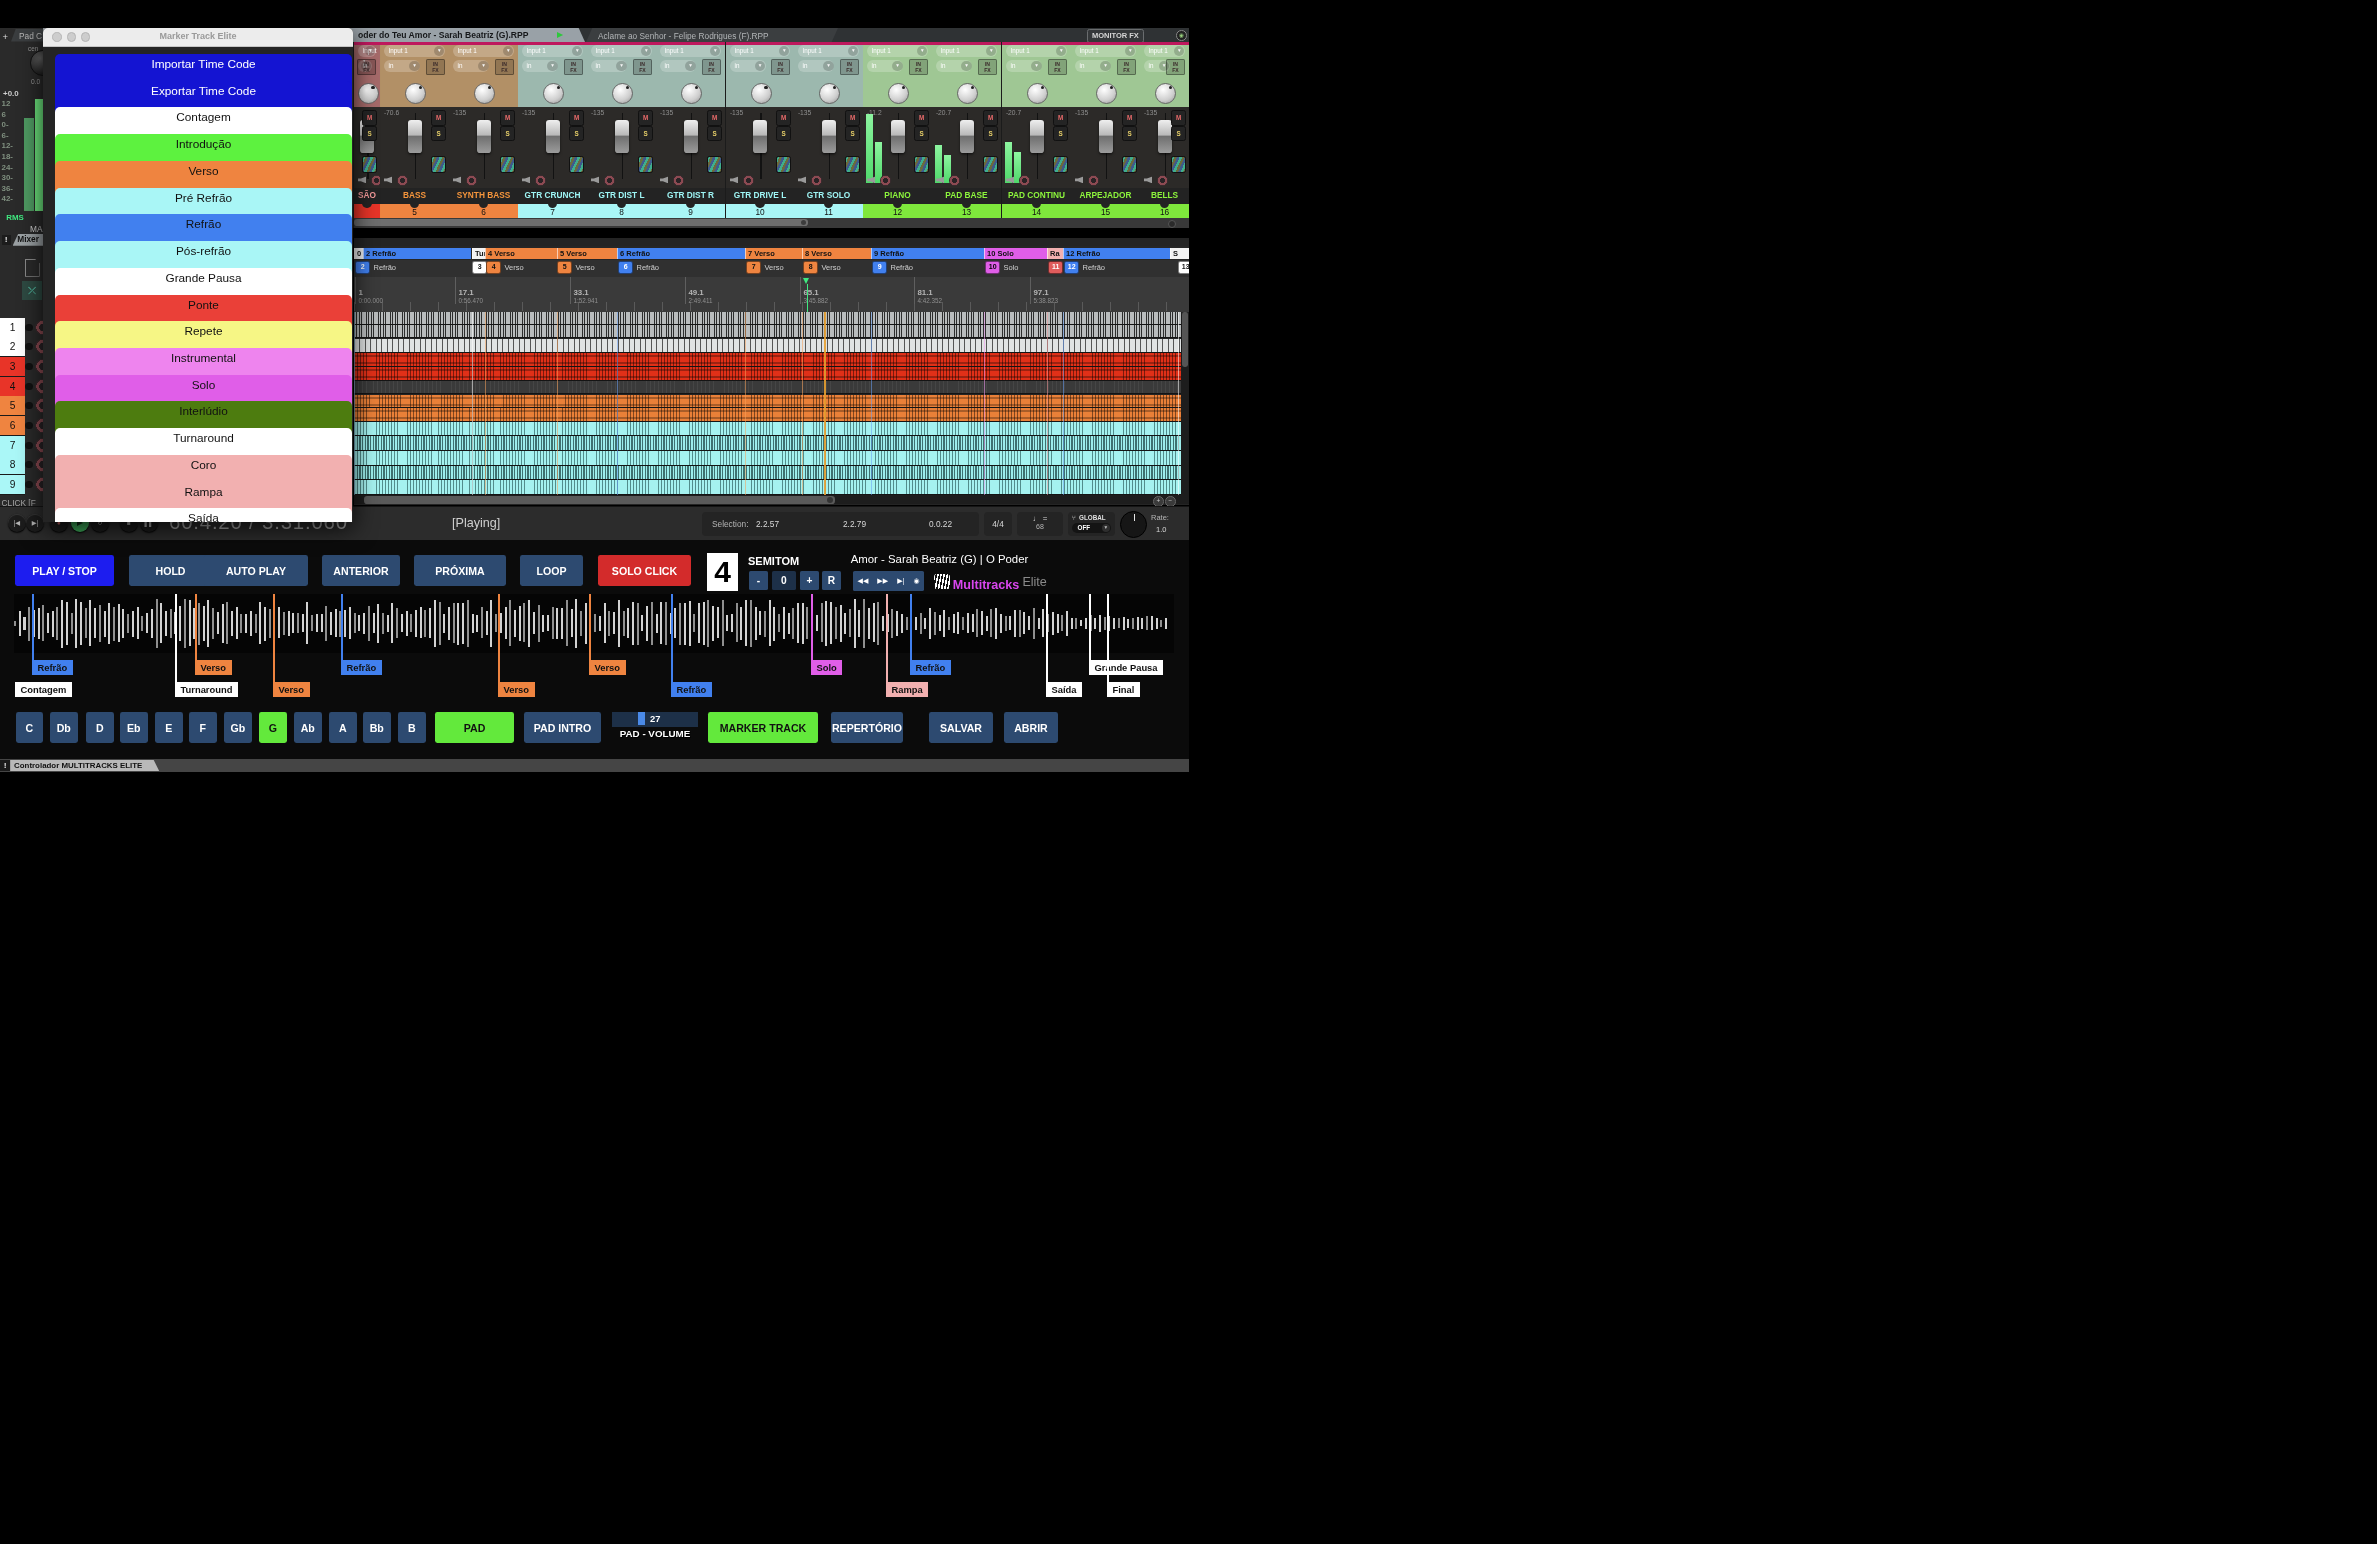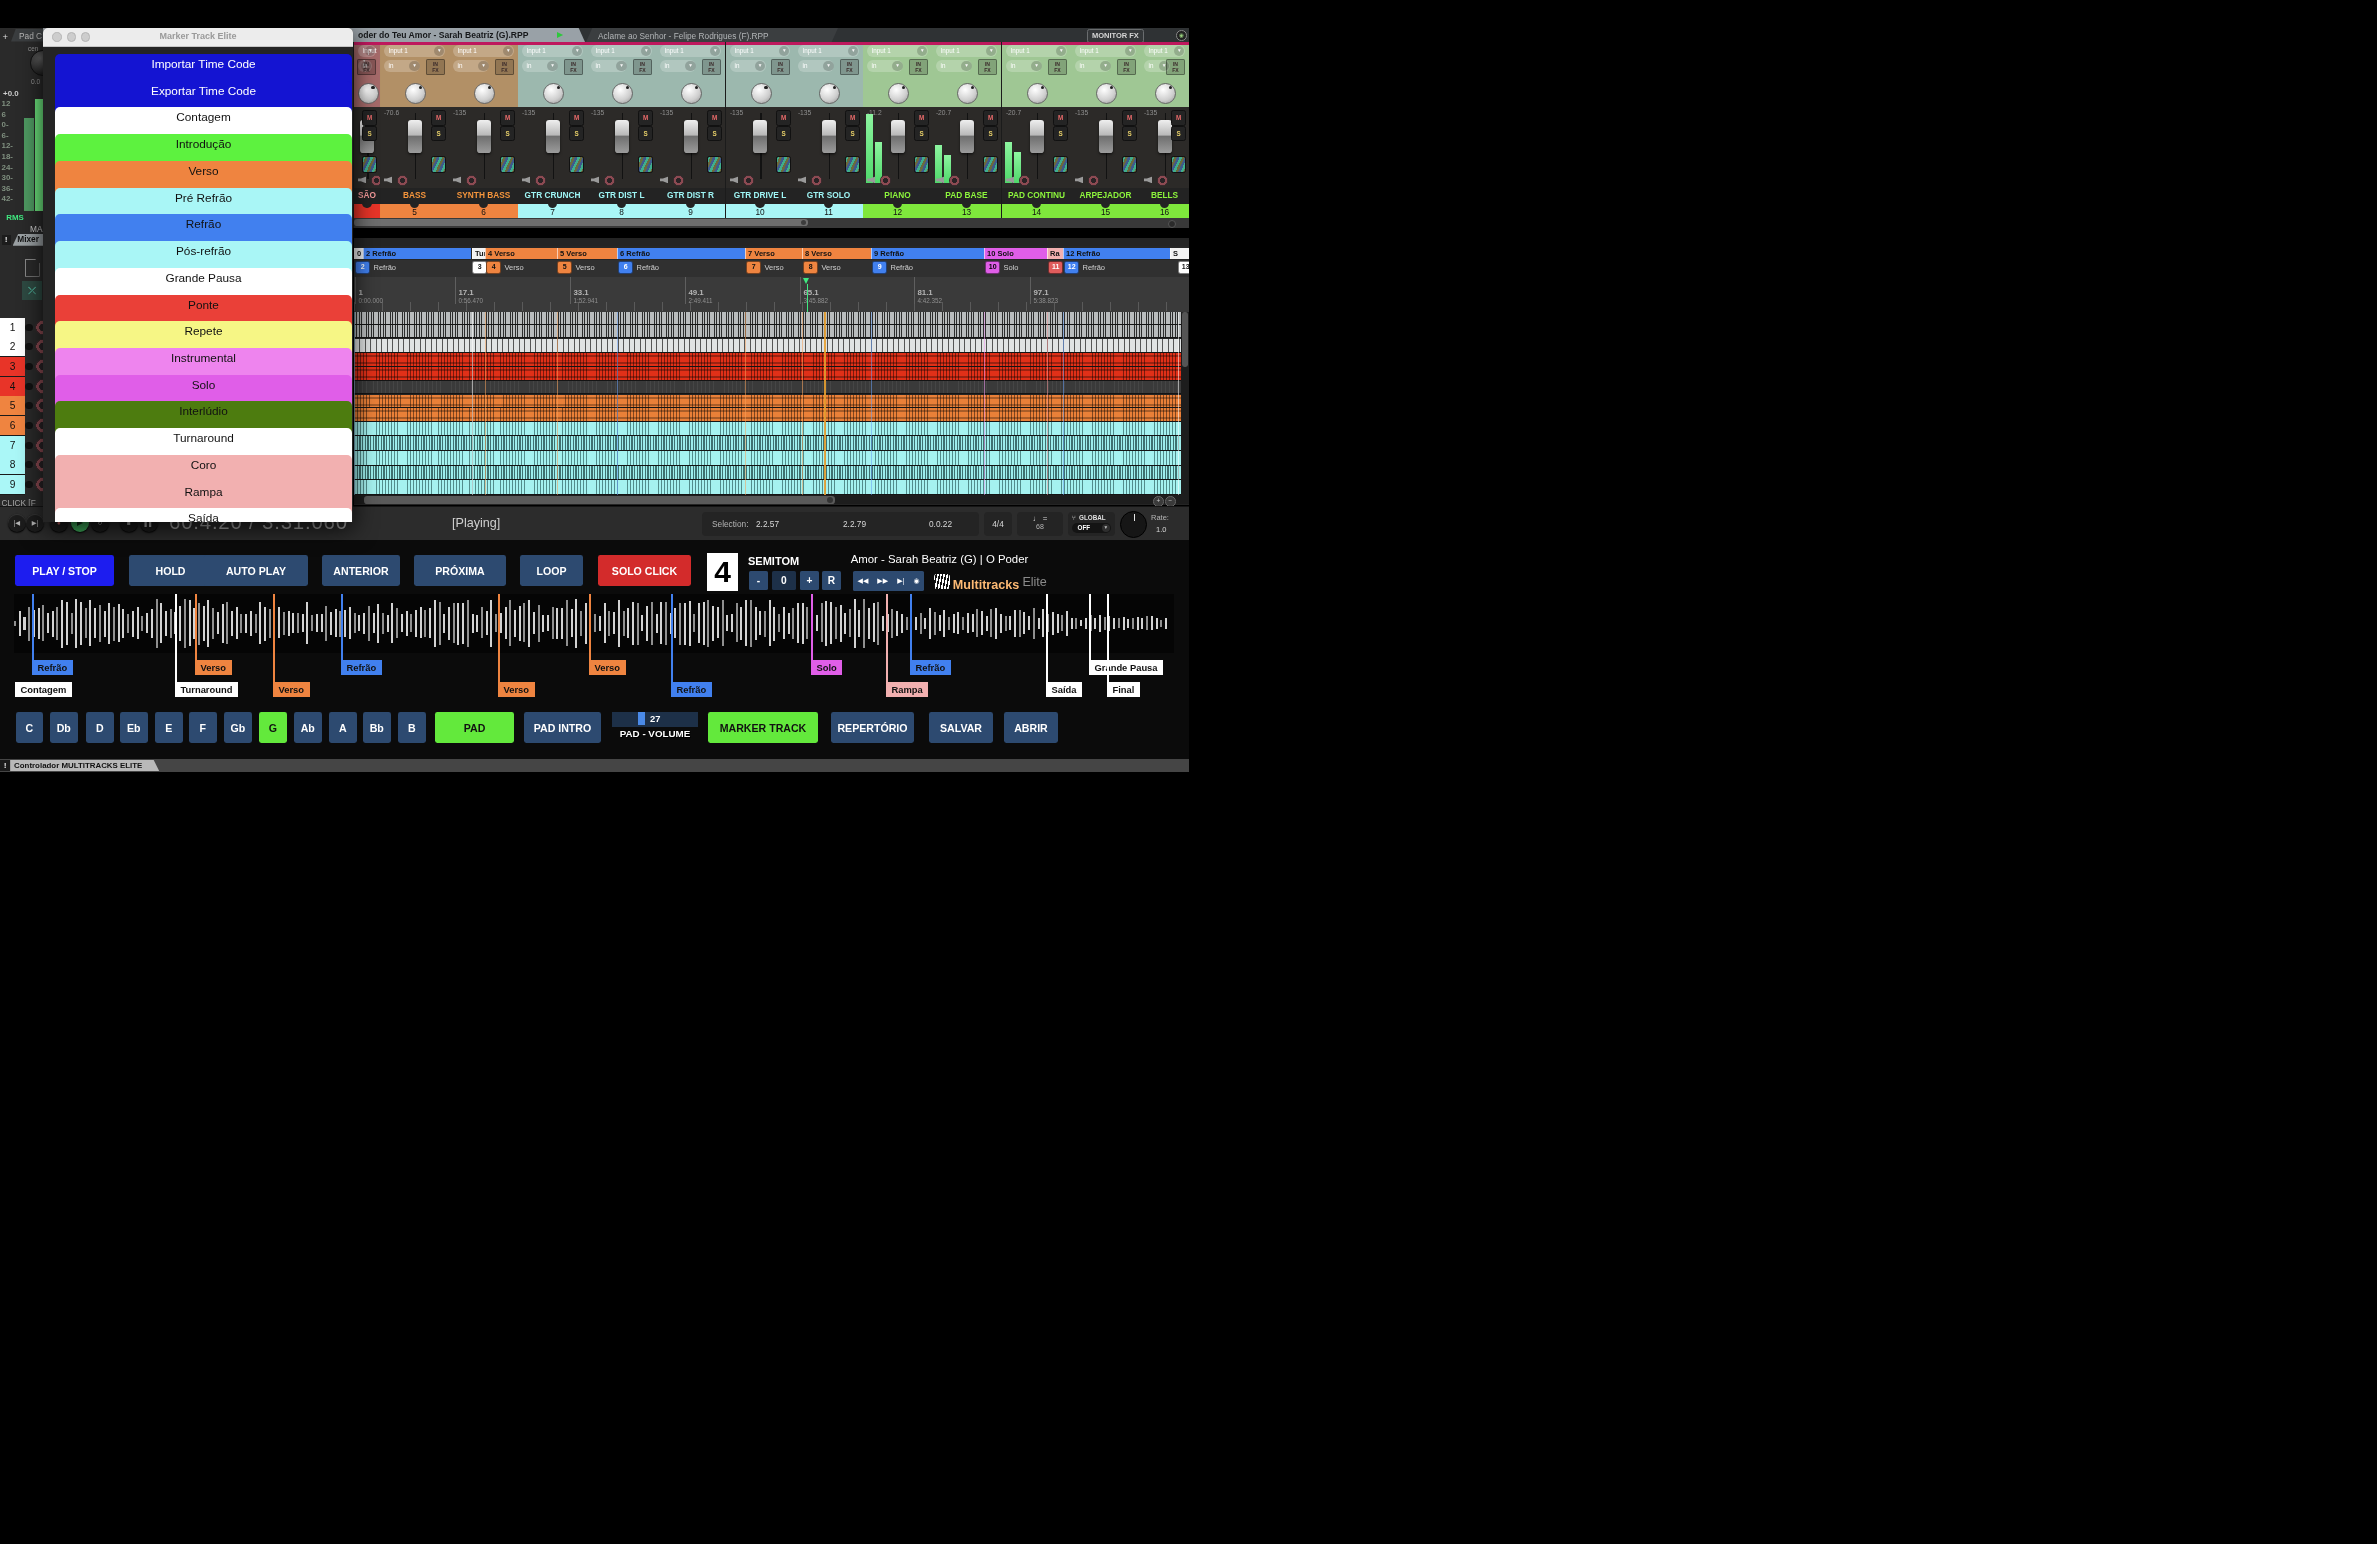--- a/index.html
+++ b/index.html
@@ -183,21 +183,21 @@
            font-weight:bold;text-align:center;line-height:38px;}
   .semitom{left:748px;top:555px;font-size:11px;font-weight:bold;color:#fff;}
   .stbtn{position:absolute;top:571px;height:19px;border-radius:1.6px;background:#2d4a70;color:#fff;
          font-size:10.2px;font-weight:bold;display:flex;align-items:center;justify-content:center;}
   .songtitle{left:845px;top:553px;width:189px;text-align:center;font-size:11.4px;color:#fff;white-space:nowrap;}
   .navbox{left:853px;top:571px;width:71px;height:19.7px;background:#2d4a70;border-radius:1.6px;
           display:flex;align-items:center;justify-content:space-around;color:#fff;font-size:7px;}
   .logo{left:934px;top:571px;display:flex;align-items:center;gap:3.1px;}
   .logo .mark{width:15.7px;height:15.7px;border-radius:3.1px;background:#fff;
      background-image:repeating-linear-gradient(100deg,transparent 0 1.6px,#111 1.6px 3.1px);}
-  .logo b{font-size:12.6px;color:#fdba74;margin-top:7px;}
+  .logo b{font-size:12.6px;color:#d946ef;margin-top:7px;}
   .logo span{font-size:12.6px;color:#8a8a8a;}
   .overview{left:14px;top:594px;width:1160px;height:59px;background:#050505;}
   .ovbar{position:absolute;width:2.4px;background:#cfcfcf;}
   .ovm{position:absolute;top:594px;}
   .ovm .line{position:absolute;left:0;top:0;width:1.6px;}
   .ovm.r1 .line{height:66px;}
   .ovm.r2 .line{height:88px;}
   .ovm .chip{position:absolute;left:0;height:15px;padding:0 5.5px;font-size:9.4px;font-weight:bold;
              color:#111;line-height:15px;white-space:nowrap;}
   .ovm.r1 .chip{top:66px;}
@@ -1279,21 +1279,21 @@
       <div class="key" style="left: 189px; width: 27.5px; background: rgb(45, 74, 112); color: rgb(255, 255, 255);">F</div>
       <div class="key" style="left: 224px; width: 27.5px; background: rgb(45, 74, 112); color: rgb(255, 255, 255);">Gb</div>
       <div class="key" style="left: 259px; width: 27.5px; background: rgb(99, 233, 60); color: rgb(17, 17, 17);">G</div>
       <div class="key" style="left: 294px; width: 27.5px; background: rgb(45, 74, 112); color: rgb(255, 255, 255);">Ab</div>
       <div class="key" style="left: 329px; width: 27.5px; background: rgb(45, 74, 112); color: rgb(255, 255, 255);">A</div>
       <div class="key" style="left: 363px; width: 27.5px; background: rgb(45, 74, 112); color: rgb(255, 255, 255);">Bb</div>
       <div class="key" style="left: 398px; width: 27.5px; background: rgb(45, 74, 112); color: rgb(255, 255, 255);">B</div>
       <div class="key" style="left: 435px; width: 79px; background: rgb(99, 233, 60); color: rgb(17, 17, 17);">PAD</div>
       <div class="key" style="left: 524px; width: 77px; background: rgb(45, 74, 112); color: rgb(255, 255, 255);">PAD INTRO</div>
       <div class="key" style="left: 708px; width: 110px; background: rgb(99, 233, 60); color: rgb(17, 17, 17);">MARKER TRACK</div>
-      <div class="key" style="left: 831px; width: 83px; background: rgb(45, 74, 112); color: rgb(255, 255, 255);">REPERTÓRIO</div>
+      <div class="key" style="left: 831px; width: 72px; background: rgb(45, 74, 112); color: rgb(255, 255, 255);">REPERTÓRIO</div>
       <div class="key" style="left: 929px; width: 64px; background: rgb(45, 74, 112); color: rgb(255, 255, 255);">SALVAR</div>
       <div class="key" style="left: 1004px; width: 54px; background: rgb(45, 74, 112); color: rgb(255, 255, 255);">ABRIR</div>
     </div>
   <div class="abs volbox"></div>
   <div class="abs volfill"></div>
   <div class="abs volval">27</div>
   <div class="abs vollab">PAD - VOLUME</div>
 
   <div class="abs statusbar"></div>
   <div class="abs sb-bang">!</div>

